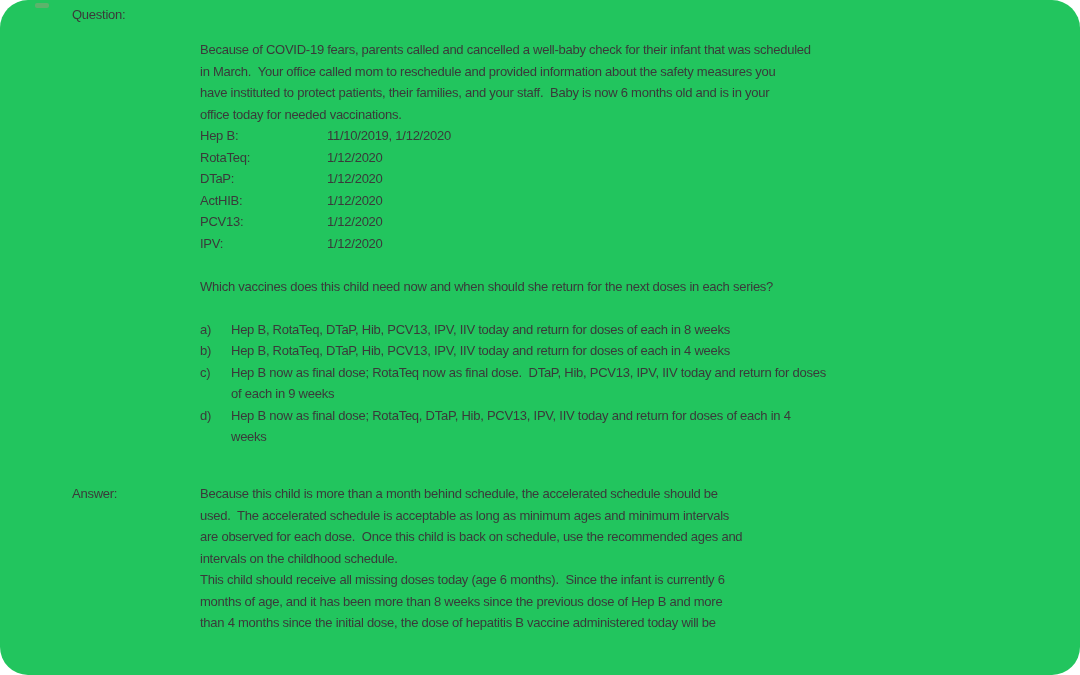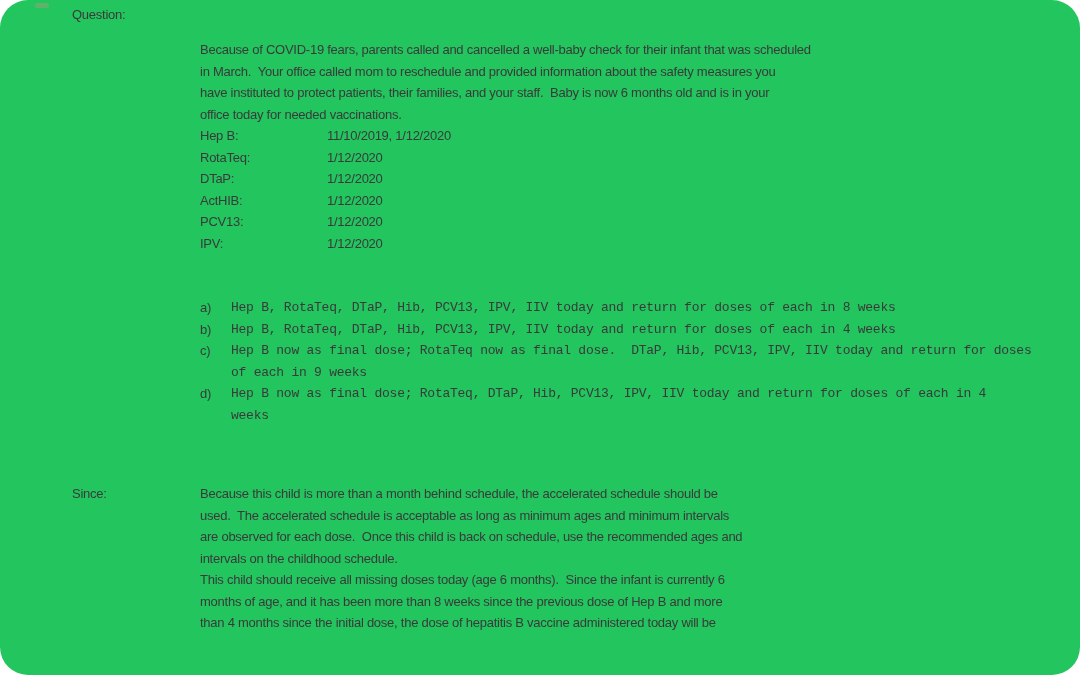--- a/index.html
+++ b/index.html
@@ -36,21 +36,21 @@
     position: absolute;
     left: 200px; top: 483px;
     width: 740px;
   }
   .vaccine-row { display: flex; }
   .vaccine-name { width: 127px; flex: 0 0 127px; }
   .vaccine-dates { flex: 1; }
   .spacer { height: 21.5px; }
   .option { display: flex; align-items: flex-start; }
   .option-letter { width: 31px; flex: 0 0 31px; }
-  .option-text { flex: 1; font-family: Liberation Mono, monospace; }
+  .option-text { flex: 1; }
   .scan-artifact {
     position: absolute;
     left: 35px; top: 3px;
     width: 14px; height: 5px;
     background: rgba(233, 140, 140, 0.30);
     border-radius: 2px;
   }
 </style>
 </head>
 <body>
@@ -91,20 +91,21 @@
         <div class="vaccine-dates">1/12/2020</div>
       </div>
       <div class="vaccine-row">
         <div class="vaccine-name">IPV:</div>
         <div class="vaccine-dates">1/12/2020</div>
       </div>
     </div>
 
     <div class="spacer"></div>
 
+    <div>Which vaccines does this child need now and when should she return for the next doses in each series?</div>
 
     <div class="spacer"></div>
 
     <div>
       <div class="option">
         <div class="option-letter">a)</div>
         <div class="option-text pre">Hep B, RotaTeq, DTaP, Hib, PCV13, IPV, IIV today and return for doses of each in 8 weeks</div>
       </div>
       <div class="option">
         <div class="option-letter">b)</div>
@@ -117,21 +118,21 @@
       </div>
       <div class="option">
         <div class="option-letter">d)</div>
         <div class="option-text pre">Hep B now as final dose; RotaTeq, DTaP, Hib, PCV13, IPV, IIV today and return for doses of each in 4
 weeks</div>
       </div>
     </div>
 
   </div>
 
-  <div class="qa-label answer-label">Since:</div>
+  <div class="qa-label answer-label">Answer:</div>
 
   <div class="a-body">
     <div class="pre">Because this child is more than a month behind schedule, the accelerated schedule should be
 used.  The accelerated schedule is acceptable as long as minimum ages and minimum intervals
 are observed for each dose.  Once this child is back on schedule, use the recommended ages and
 intervals on the childhood schedule.</div>
     <div class="pre">This child should receive all missing doses today (age 6 months).  Since the infant is currently 6
 months of age, and it has been more than 8 weeks since the previous dose of Hep B and more
 than 4 months since the initial dose, the dose of hepatitis B vaccine administered today will be</div>
   </div>

